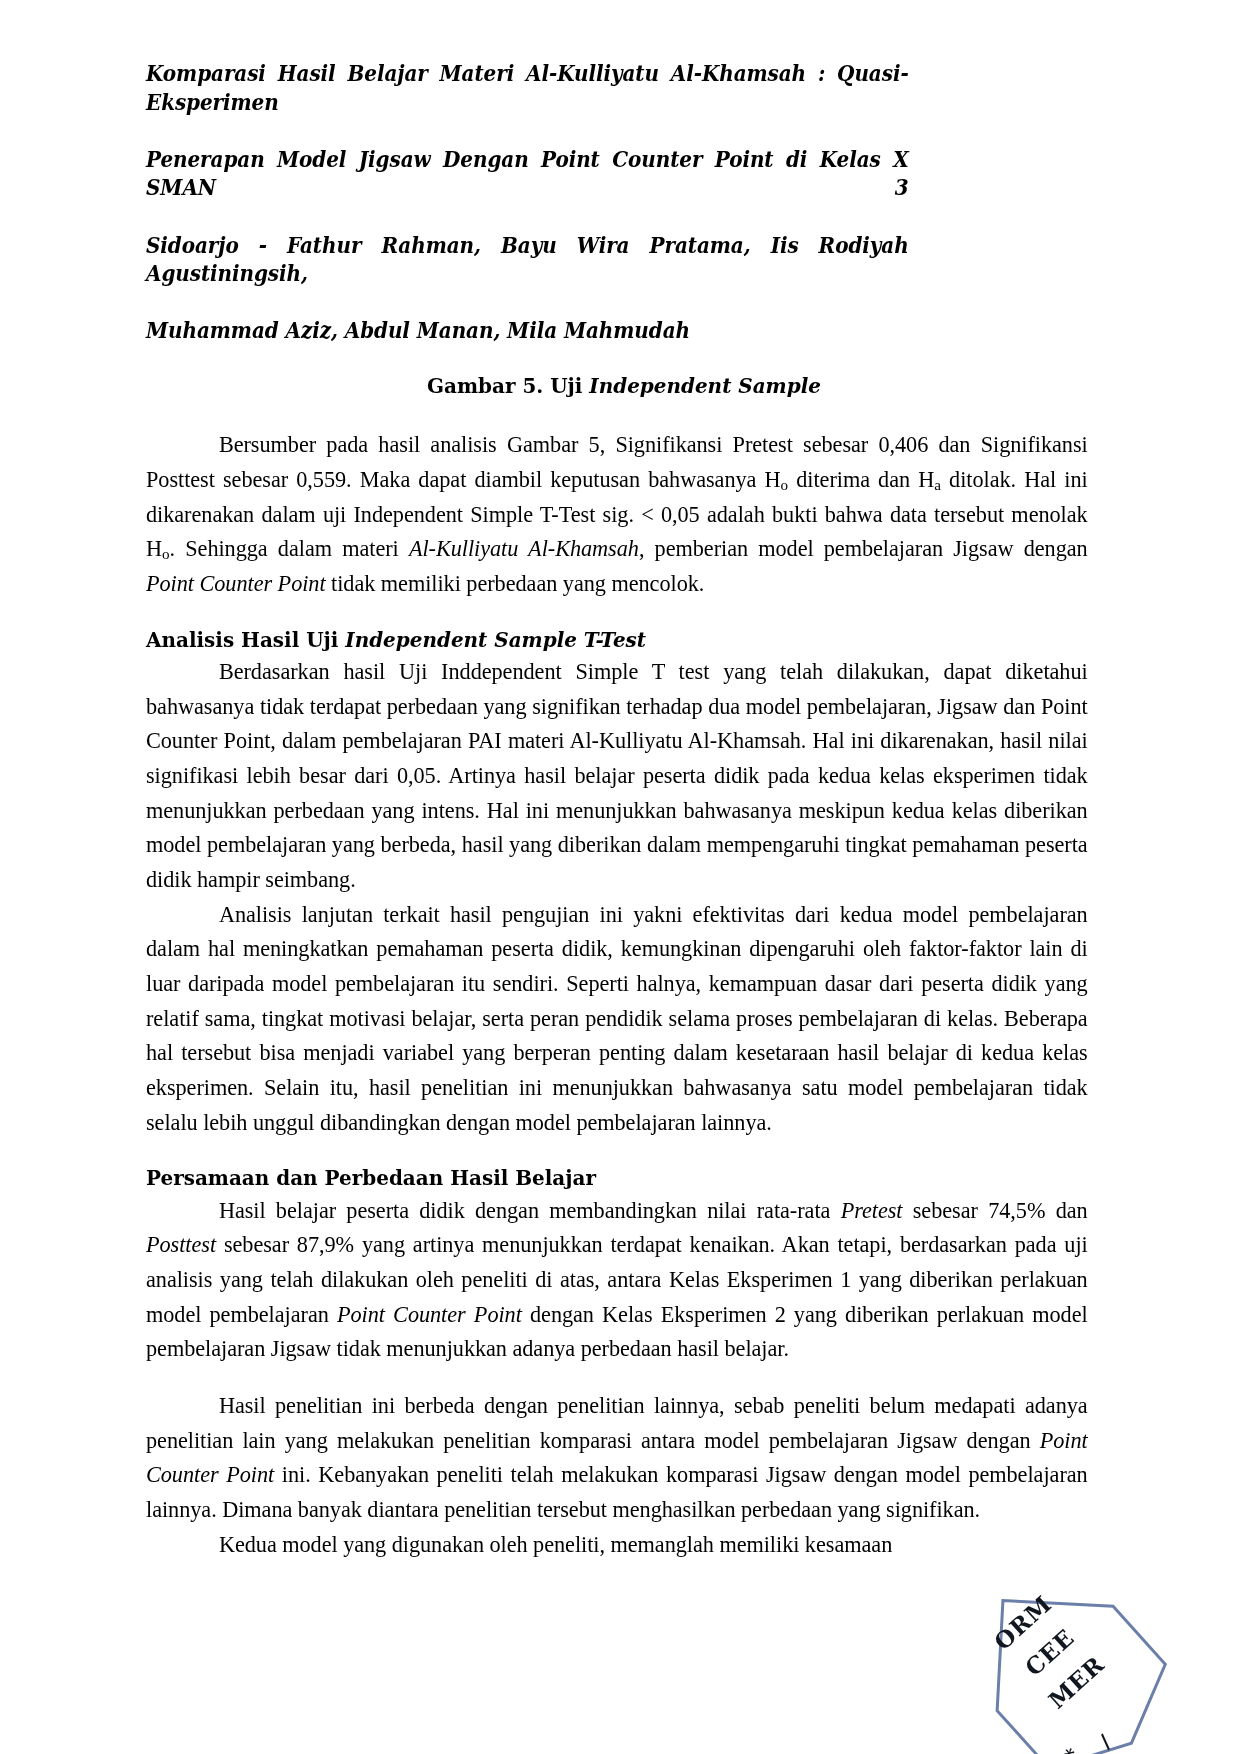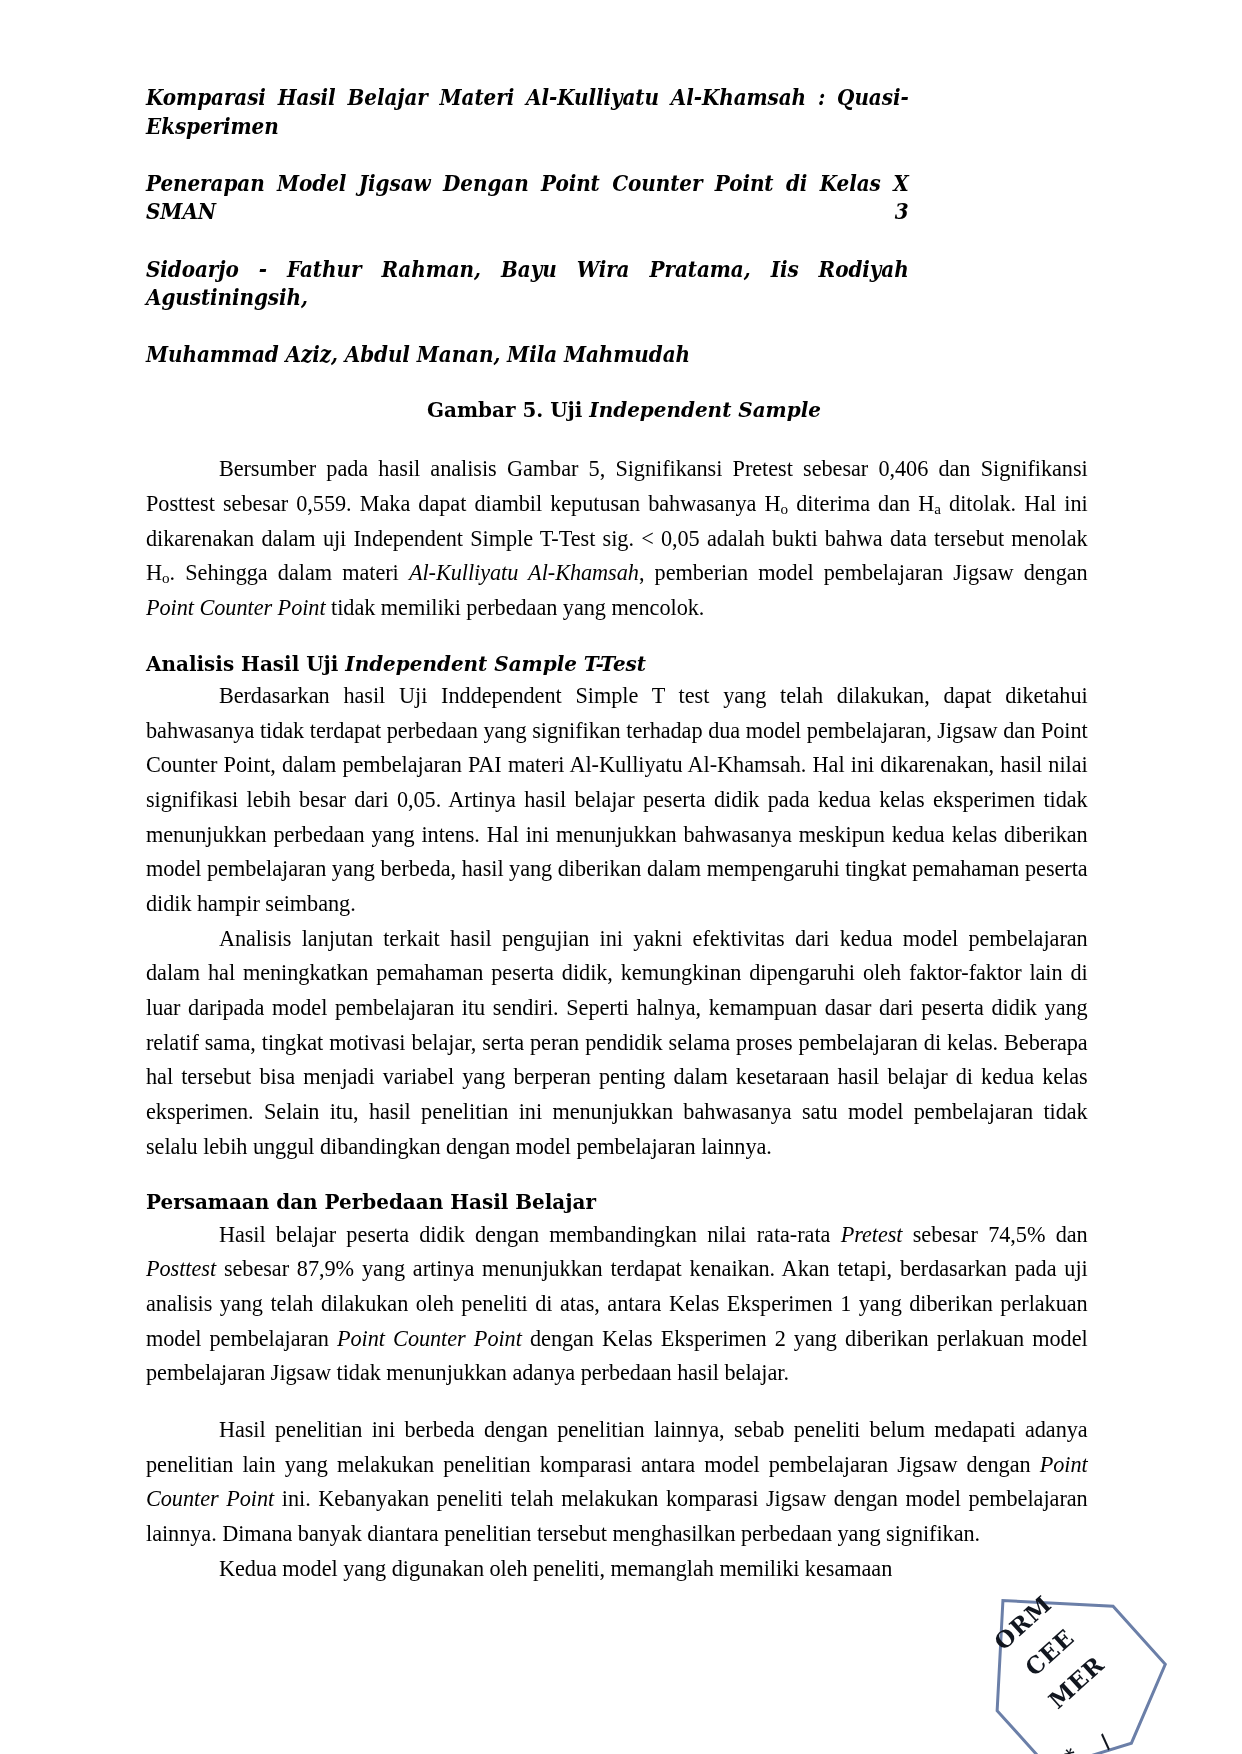--- a/index.html
+++ b/index.html
@@ -14,21 +14,20 @@
     overflow: hidden;
     font-family: "Liberation Serif", "DejaVu Serif", serif;
     color: #000000;
   }
 
   .page {
     position: absolute;
     inset: 0;
     padding: 60px 140px 0 146px;
     box-sizing: border-box;
-    margin-top: 24px;
   }
 
   
   .running-header {
     font-family: "DejaVu Serif", "Liberation Serif", serif;
     font-weight: bold;
     font-style: italic;
     font-size: 21.5px;
     line-height: 1.33;
     text-align: justify;

